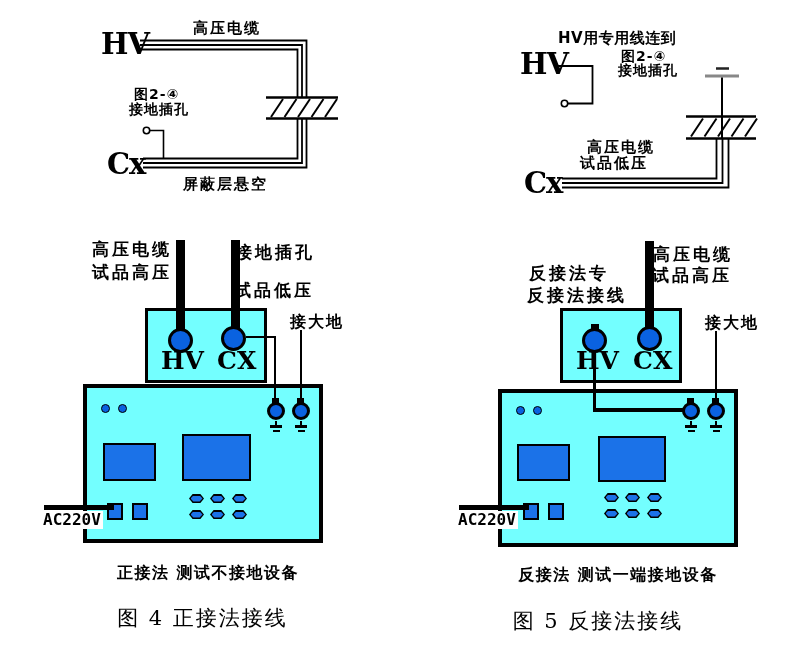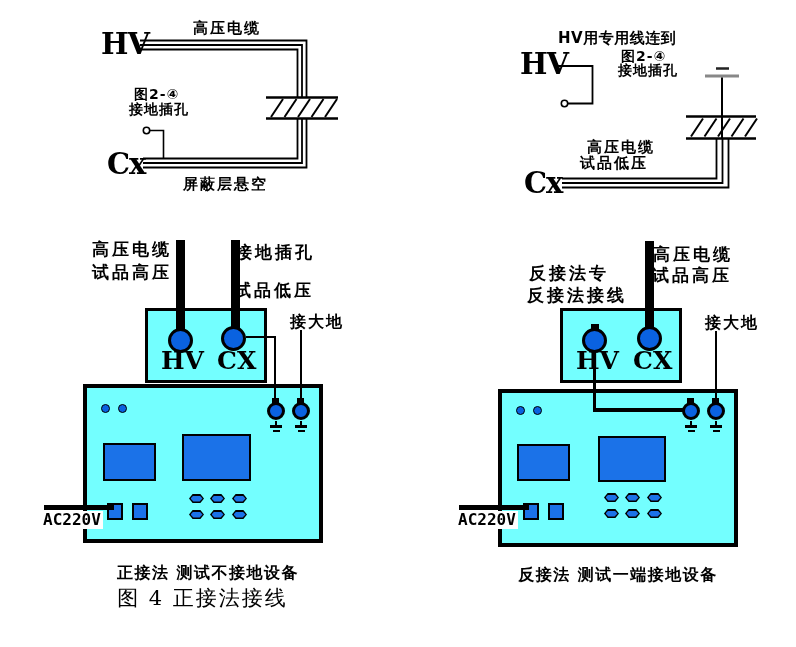--- a/index.html
+++ b/index.html
@@ -199,21 +199,21 @@
       </div>
 
     <div class="sq" style="left:107px;top:503px;width:16px;height:17px;"></div>
     <div class="sq" style="left:132px;top:503px;width:16px;height:17px;"></div>
 
     <div class="cable" style="left:44px;top:505px;width:70px;height:5px;"></div>
     <div class="ac-label" style="left:41px;top:511px;">AC220V</div>
 
     <div class="mode-cap" style="left:88px;top:563px;width:240px;">正接法 测试不接地设备</div>
   </div>
-  <div class="fig-cap" style="left:60px;top:584px;width:285px;">图 4 正接法接线</div>
+  <div class="fig-cap" style="left:60px;top:604px;width:285px;">图 4 正接法接线</div>
 
   <div>
     <div class="lb lb-m" style="left:529px;top:264px;text-align:right;">反接法专</div>
     <div class="lb lb-m" style="left:527px;top:286px;">反接法接线</div>
     <div class="lb lb-m" style="left:653px;top:245px;">高压电缆</div>
     <div class="lb lb-m" style="left:652px;top:266px;">试品高压</div>
 
     <div class="cyanbox" style="left:560px;top:308px;width:122px;height:75px;"></div>
     <div class="cyanbox mainbody" style="left:498px;top:389px;width:240px;height:158px;"></div>
 
@@ -277,14 +277,15 @@
       </div>
 
     <div class="sq" style="left:523px;top:503px;width:16px;height:17px;"></div>
     <div class="sq" style="left:548px;top:503px;width:16px;height:17px;"></div>
 
     <div class="cable" style="left:459px;top:505px;width:70px;height:5px;"></div>
     <div class="ac-label" style="left:456px;top:511px;">AC220V</div>
 
     <div class="mode-cap" style="left:493px;top:565px;width:250px;">反接法 测试一端接地设备</div>
   </div>
+  <div class="fig-cap" style="left:458px;top:607px;width:280px;">图 5 反接法接线</div>
 
 </div>
 
 </body></html>

